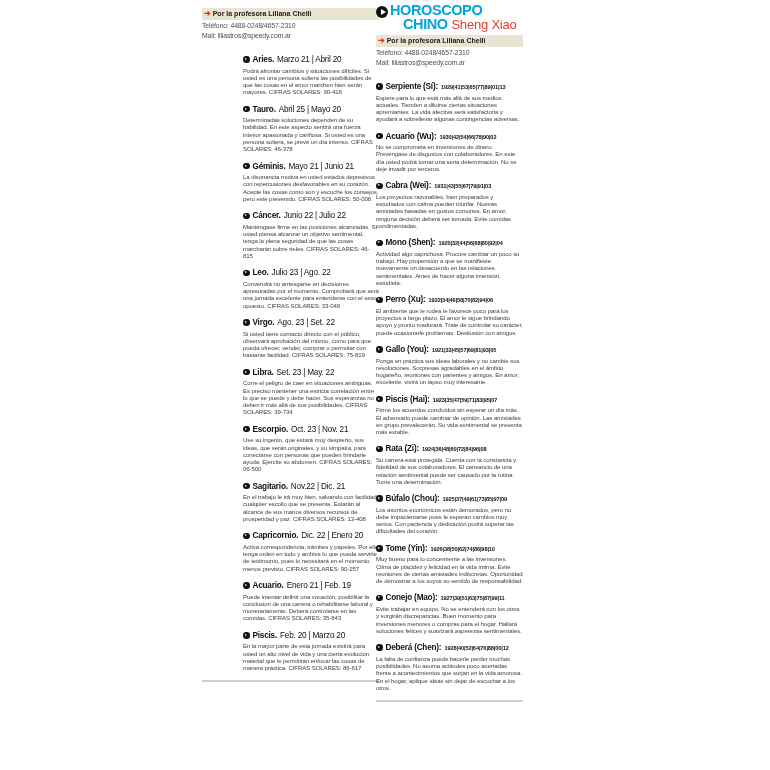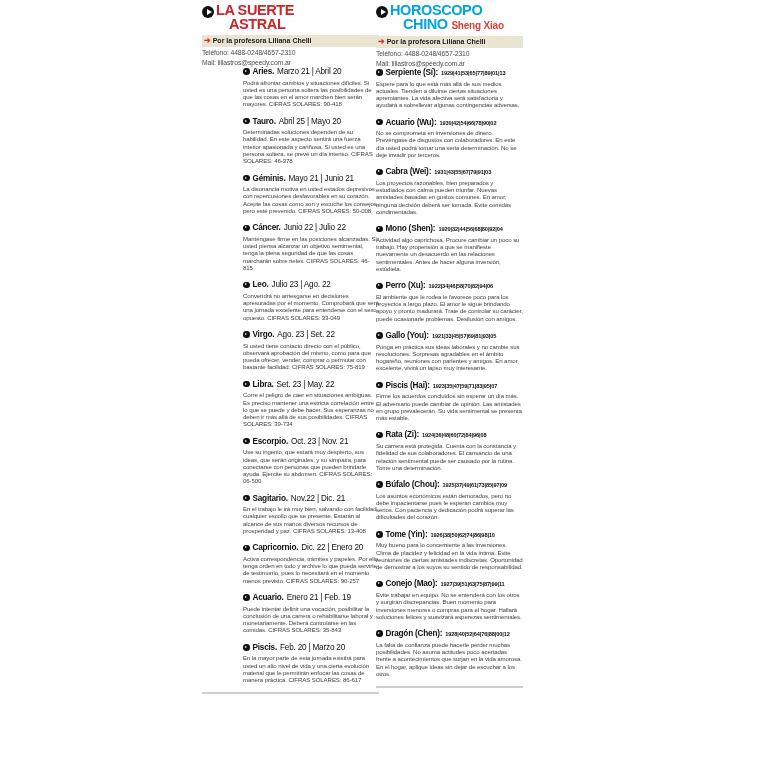--- a/index.html
+++ b/index.html
@@ -13,29 +13,29 @@
 
   
   .title-row { display:flex; align-items:flex-start; gap:2px; }
   .play-circle { flex:0 0 auto; width:12px; height:12px; border-radius:50%; background:#121212; position:relative; margin-top:2px; }
   .play-circle::after { content:""; position:absolute; left:4.5px; top:3px;
     border-left:5px solid #fff; border-top:3px solid transparent; border-bottom:3px solid transparent; }
   .big-title { font-weight:bold; font-size:14.5px; line-height:13.5px; letter-spacing:-0.4px; }
   .red  { color:#c9252c; }
   .blue { color:#00a5dc; }
   .title-l2 { padding-left:13px; }
-  .title-sub { color:#e23b30; font-size:10px; font-weight:bold; letter-spacing:-0.2px; }
+  .title-sub { color:#e23b30; font-size:13px; font-weight:normal; letter-spacing:-0.2px; }
 
   .byline { margin-top:4px; background:#eae4d3; width:100%; padding:2px 3px 2px 2px;
     font-size:7px; font-weight:bold; color:#1a1a1a; line-height:8px; }
   .byline .arrow { color:#d93025; font-weight:bold; margin-right:2px; font-size:8px; }
   .contact { font-size:6.8px; color:#4d4d4d; line-height:9px; letter-spacing:-0.1px; margin-top:1px; }
 
   
-  .entries { }
+  .entries { margin-top:15px; }
   .col-left .entries { margin-left:41px; width:136px; }
   .col-right .entries { width:147px; }
 
   .entry { margin-bottom:9px; }
   .entry-head { display:flex; align-items:baseline; gap:3px; }
   .bullet { flex:0 0 auto; width:6.5px; height:6.5px; border-radius:50%; background:#121212;
     position:relative; align-self:center; }
   .bullet::after { content:""; position:absolute; left:2.4px; top:1.6px;
     border-left:2.8px solid #fff; border-top:1.7px solid transparent; border-bottom:1.7px solid transparent; }
   .sign  { font-weight:bold; font-size:8.2px; color:#101010; letter-spacing:-0.2px; white-space:nowrap; }
@@ -44,27 +44,20 @@
   .entry-body { margin-top:2.5px; font-size:6.1px; line-height:7.3px; color:#3f3f3f; letter-spacing:-0.1px; text-align:left; }
 
   .col-rule { border-bottom:2px solid #cfcfcf; margin-top:2px; }
 </style>
 </head>
 <body>
 
 <div class="page">
 
   <div class="col col-left">
-    <div class="title-row">
-      <span class="play-circle"></span>
-      <div class="big-title red">
-        <div>LA SUERTE</div>
-        <div class="title-l2">ASTRAL</div>
-      </div>
-    </div>
     <div class="byline">
       <span class="arrow">➔</span><span>Por la profesora Liliana Chelli</span>
     </div>
     <div class="contact">Teléfono: 4488-0248/4657-2310</div>
     <div class="contact">Mail: liliastros@speedy.com.ar</div>
 
     <div class="entries">
 
         <div class="entry">
           <div class="entry-head">
@@ -288,21 +281,21 @@
             <span class="bullet"></span>
             <span class="sign">Conejo (Mao):</span>
             <span class="numbers">1927|39|51|63|75|87|99|11</span>
           </div>
           <div class="entry-body">Evite trabajar en equipo. No se entenderá con los otros y surgirán discrepancias. Buen momento para inversiones menores o compras para el hogar. Hallará soluciones felices y suavizará asperezas sentimentales.</div>
         </div>
 
         <div class="entry">
           <div class="entry-head">
             <span class="bullet"></span>
-            <span class="sign">Dragón (Chen):</span>
+            <span class="sign">Deberá (Chen):</span>
             <span class="numbers">1928|40|52|64|76|88|00|12</span>
           </div>
           <div class="entry-body">La falta de confianza puede hacerle perder muchas posibilidades. No asuma actitudes poco acertadas frente a acontecimientos que surjan en la vida amorosa. En el hogar, aplique ideas sin dejar de escuchar a los otros.</div>
         </div>
       </div>
     <div class="col-rule"></div>
   </div>
 
 </div>
 

